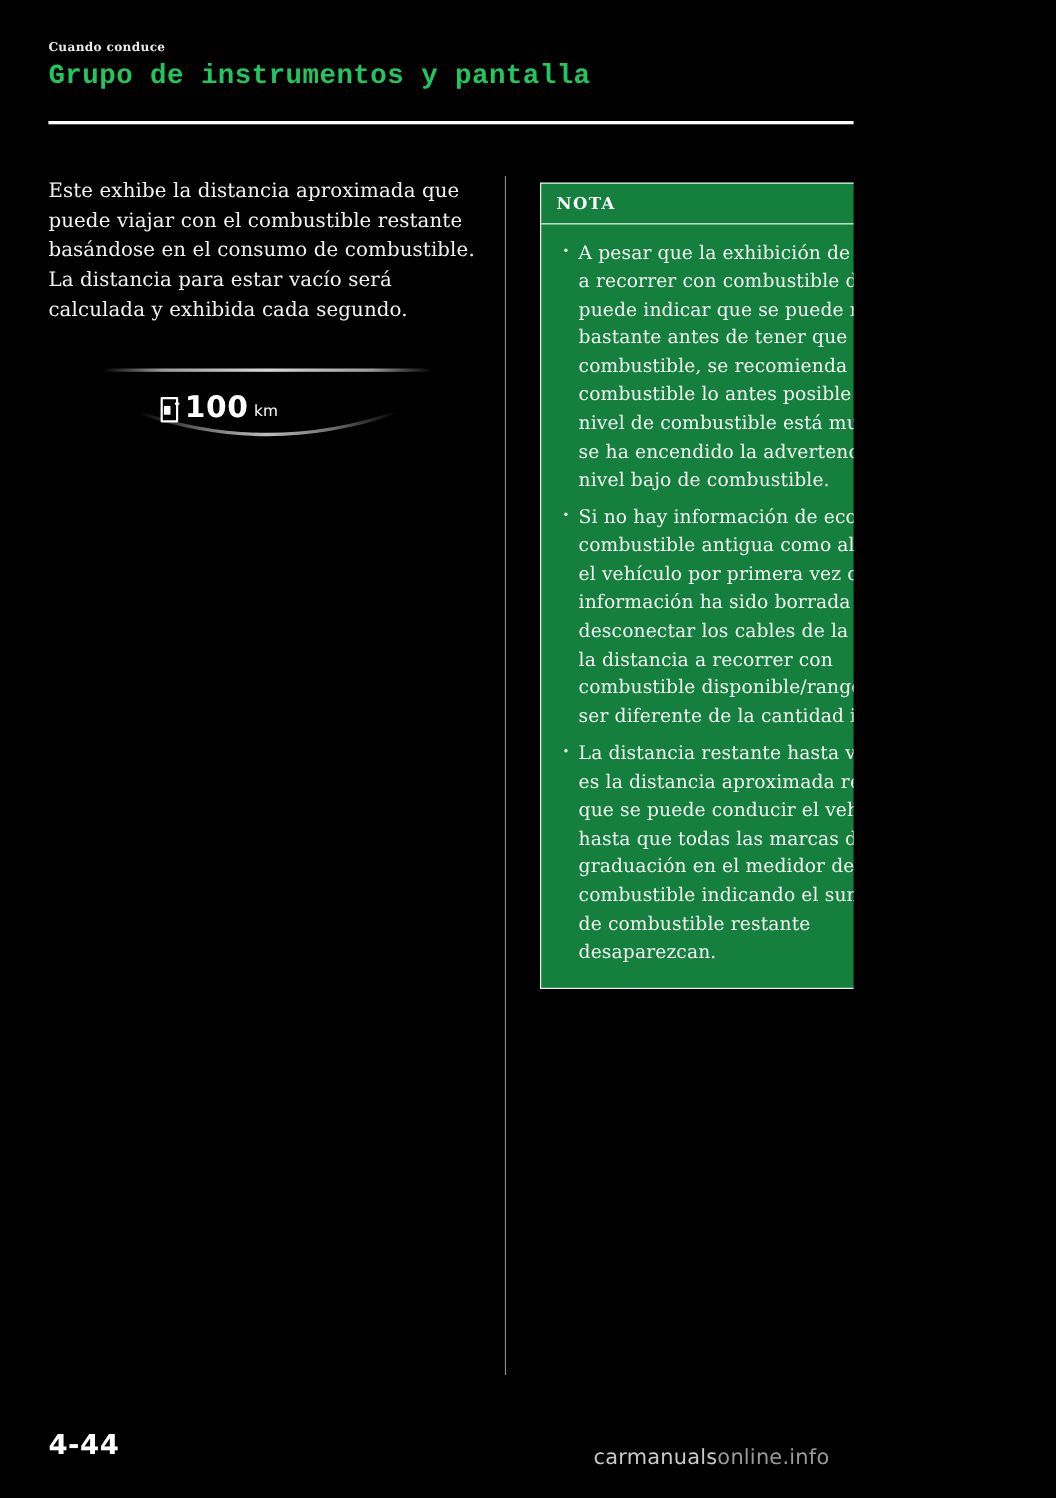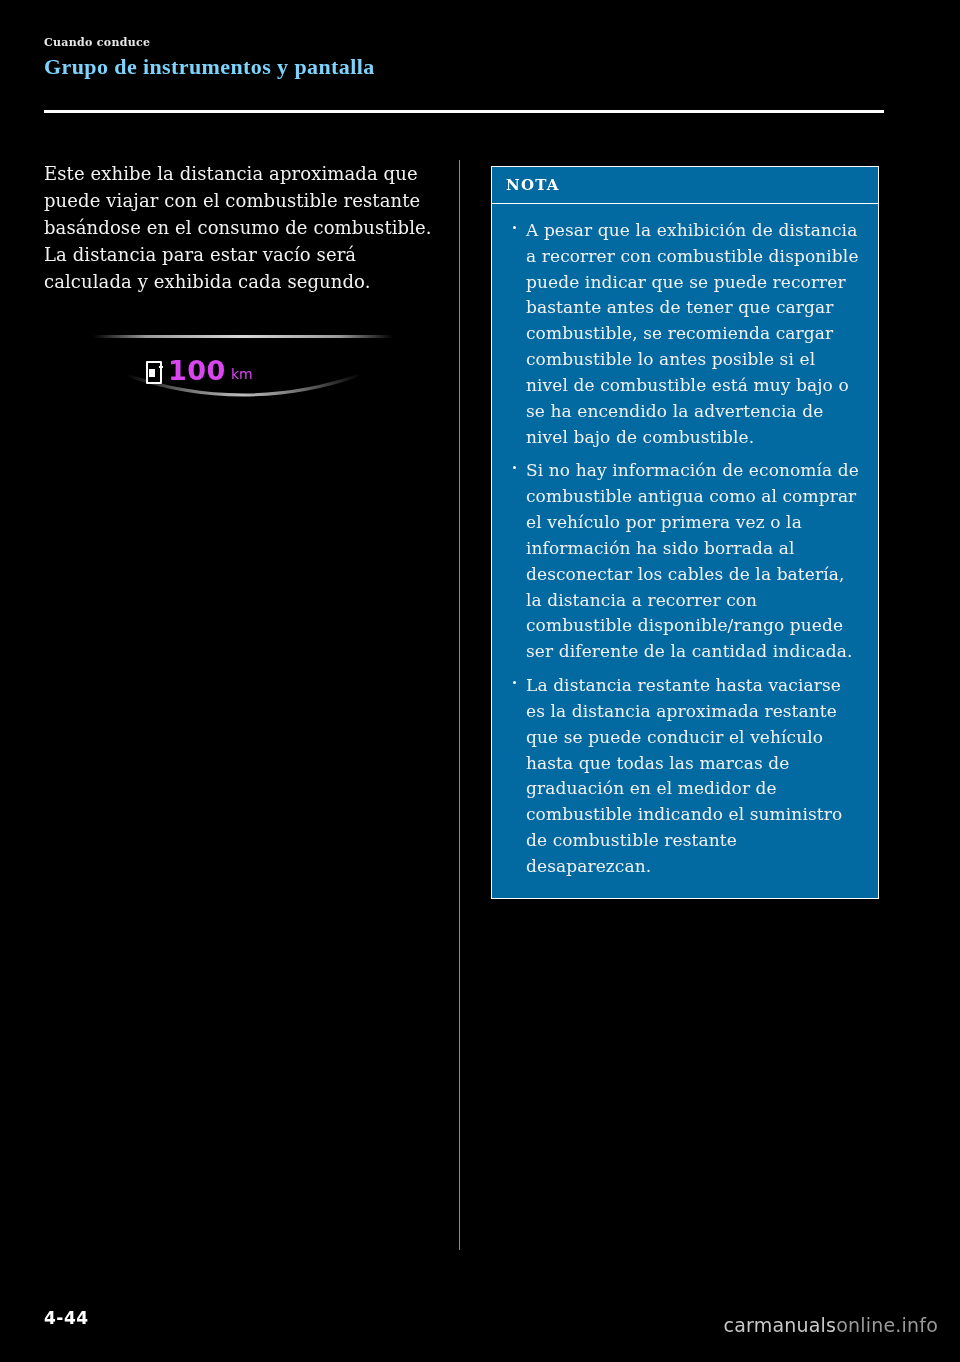--- a/index.html
+++ b/index.html
@@ -2,21 +2,21 @@
 <html><head>
 <meta charset="utf-8">
 <style>
   html, body {
     margin: 0;
     padding: 0;
     background: #000000;
   }
   .page {
     position: relative;
-    width: 960px;
+    width: 776px;
     height: 1362px;
     background: #000000;
     color: #ffffff;
     font-family: "DejaVu Serif", "Liberation Serif", serif;
     overflow: hidden;
   }
 
   
   .header {
     position: absolute;
@@ -26,25 +26,25 @@
   }
   .header-kicker {
     font-family: "DejaVu Serif", "Liberation Serif", serif;
     font-size: 11px;
     font-weight: bold;
     letter-spacing: 0.3px;
     color: #e8e8e8;
     margin: 0 0 6px 0;
   }
   .header-title {
-    font-family: Liberation Serif, serif;
-    font-size: 22px;
+    font-family: Liberation Mono, monospace;
+    font-size: 25px;
     font-weight: bold;
     letter-spacing: 0.4px;
-    color: #7dd3fc;
+    color: #22c55e;
     margin: 0;
     line-height: 1.1;
   }
   .header-rule {
     position: absolute;
     left: 44px;
     top: 110px;
     width: 840px;
     height: 3px;
     background: #ffffff;
@@ -112,21 +112,21 @@
     width: 310px;
     height: 76px;
   }
   .illus-readout {
     position: absolute;
     left: 58px;
     top: 28px;
     display: flex;
     align-items: center;
     gap: 5px;
-    color: #d946ef;
+    color: #ffffff;
   }
   .fuel-glyph {
     display: inline-block;
     width: 17px;
     height: 21px;
     position: relative;
   }
   .fuel-glyph .body {
     position: absolute;
     left: 0; top: 1px;
@@ -165,21 +165,21 @@
 
   
   .col-right {
     position: absolute;
     left: 491px;
     top: 166px;
     width: 388px;
   }
   .note-box {
     border: 1px solid #ffffff;
-    background: #0369a1;
+    background: #15803d;
   }
   .note-title-bar {
     border-bottom: 1px solid #ffffff;
     padding: 8px 12px 9px 14px;
   }
   .note-title {
     font-size: 15px;
     font-weight: bold;
     letter-spacing: 1.2px;
     color: #ffffff;
@@ -211,21 +211,21 @@
     background: #ffffff;
     border-radius: 50%;
   }
 
   
   .page-number {
     position: absolute;
     left: 44px;
     bottom: 34px;
     font-family: "DejaVu Sans", "Liberation Sans", sans-serif;
-    font-size: 17px;
+    font-size: 25px;
     font-weight: bold;
     letter-spacing: 0.5px;
     color: #ffffff;
     text-align: right;
   }
   .watermark {
     position: absolute;
     right: 22px;
     bottom: 26px;
     font-family: "DejaVu Sans", "Liberation Sans", sans-serif;

